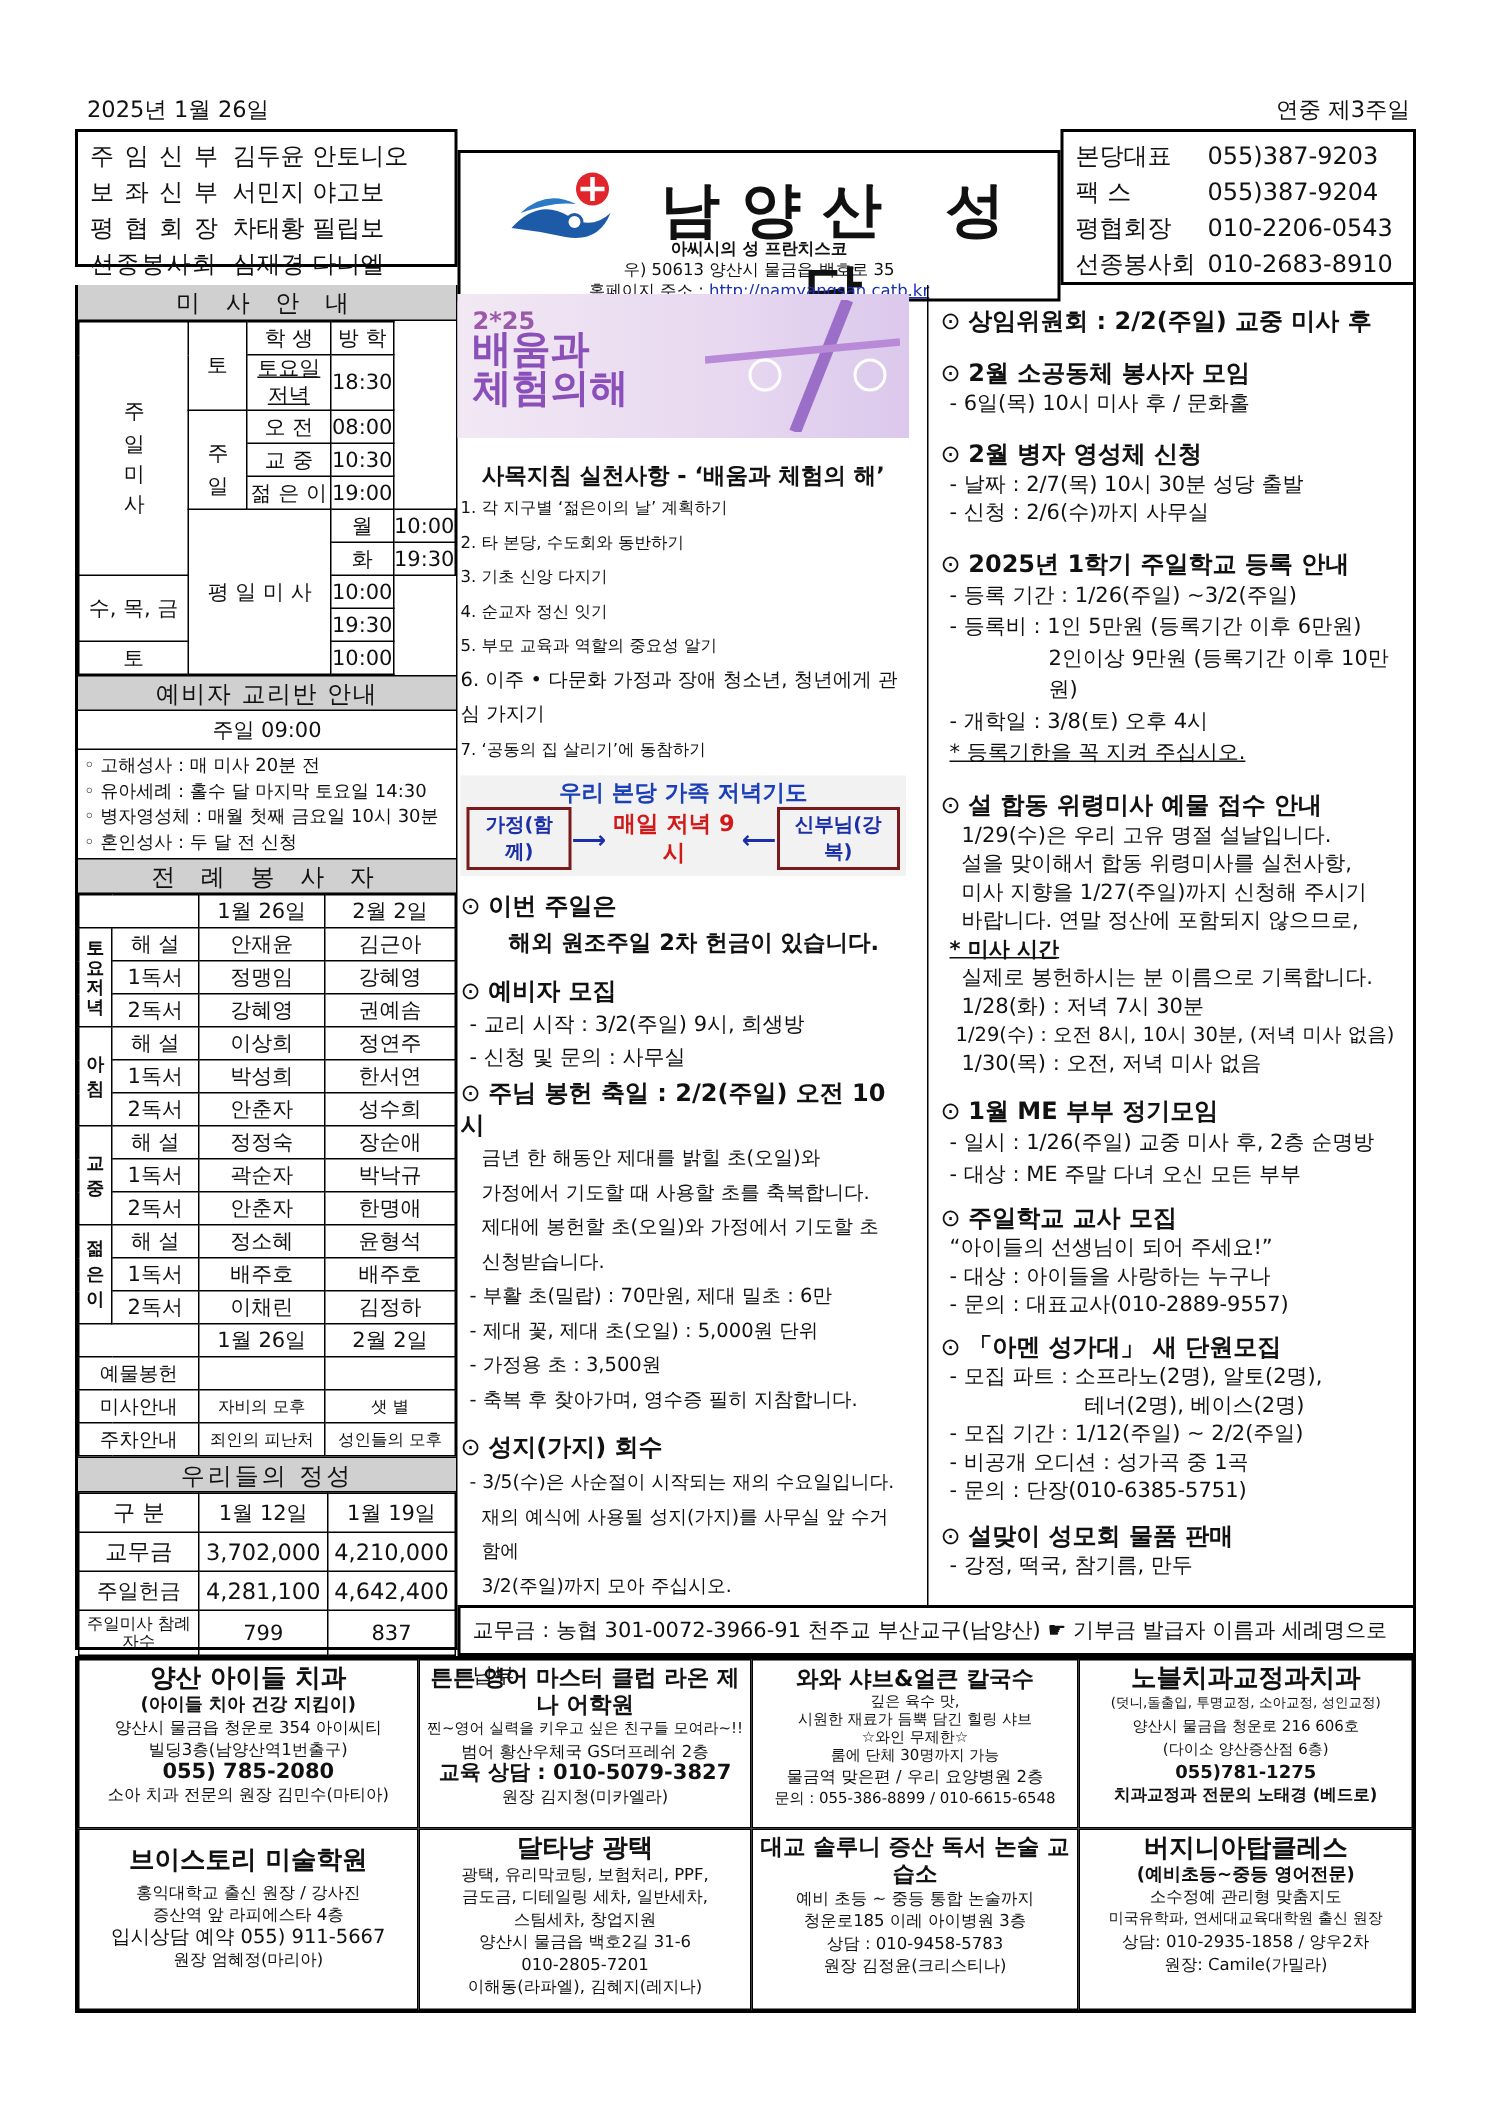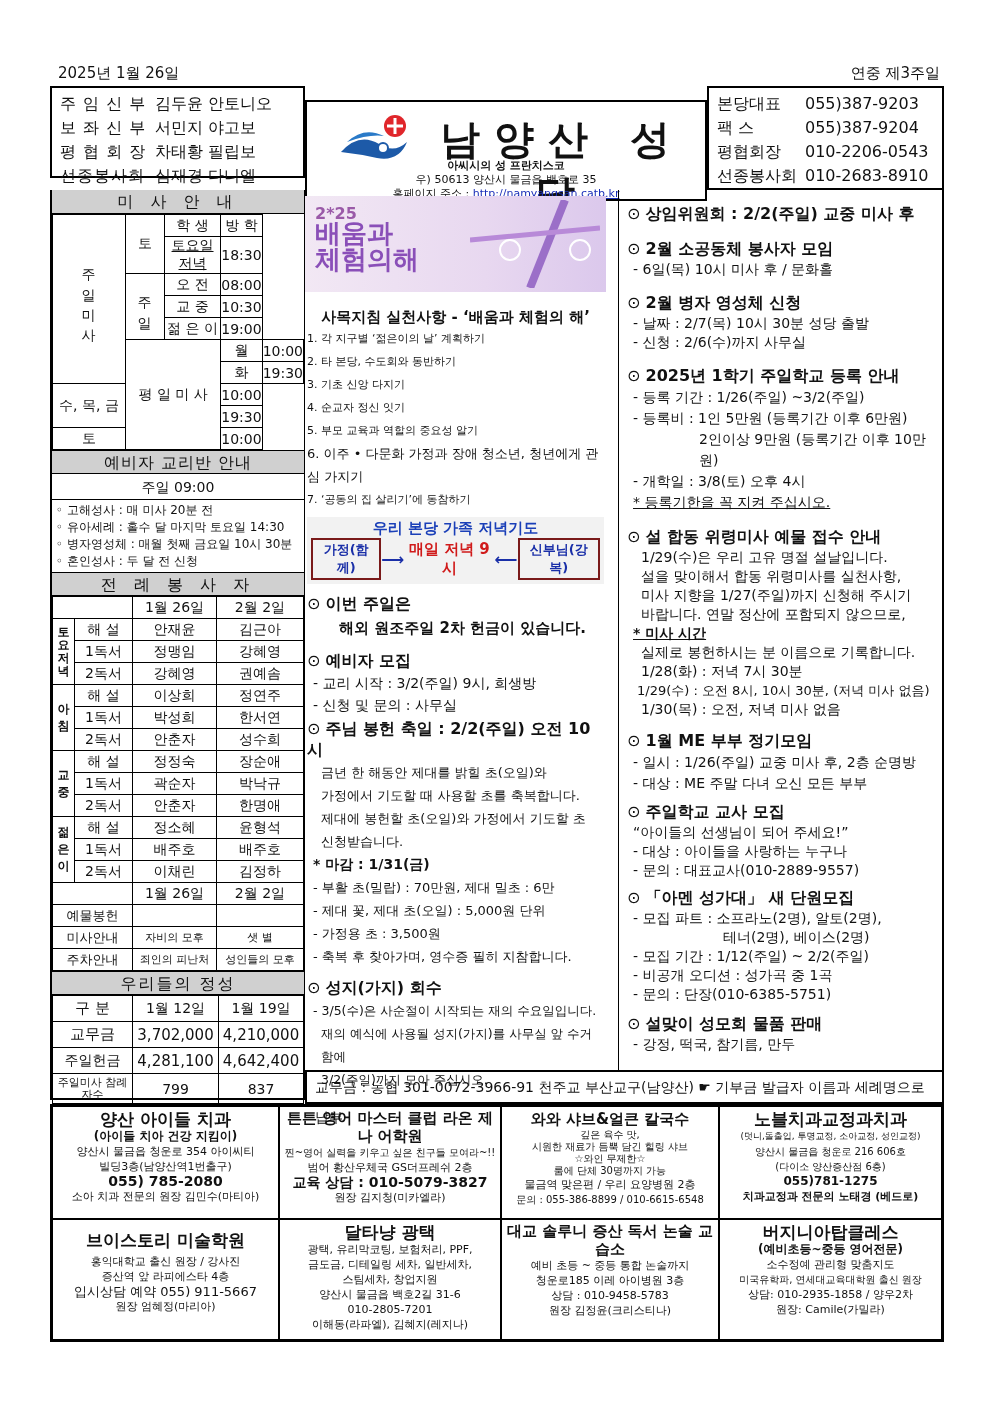--- a/index.html
+++ b/index.html
@@ -325,21 +325,20 @@
     <div class="ev-title"><span class="bullet">⊙ </span><span>예비자 모집</span></div>
     <div class="ev-line" style="line-height:22px">- 교리 시작 : 3/2(주일) 9시, 희생방</div>
     <div class="ev-line" style="line-height:22px">- 신청 및 문의 : 사무실</div>
   </div>
   <div>
     <div class="ev-title" style="margin-top:3px"><span class="bullet">⊙ </span><span>주님 봉헌 축일 : 2/2(주일) 오전 10시</span></div>
     <div class="ev-line indent" style="line-height:23px;font-size:13px">금년 한 해동안 제대를 밝힐 초(오일)와</div>
     <div class="ev-line indent" style="line-height:23px;font-size:13px">가정에서 기도할 때 사용할 초를 축복합니다.</div>
     <div class="ev-line indent" style="line-height:23px;font-size:13px">제대에 봉헌할 초(오일)와 가정에서 기도할 초</div>
     <div class="ev-line indent" style="line-height:23px;font-size:13px">신청받습니다.</div>
-    <div class="ev-line" style="line-height:23px;font-weight:bold">* 마감 : 1/31(금)</div>
     <div class="ev-line" style="line-height:23px;font-size:13px">- 부활 초(밀랍) : 70만원, 제대 밀초 : 6만</div>
     <div class="ev-line" style="line-height:23px;font-size:13px">- 제대 꽃, 제대 초(오일) : 5,000원 단위</div>
     <div class="ev-line" style="line-height:23px;font-size:13px">- 가정용 초 : 3,500원</div>
     <div class="ev-line" style="line-height:23px;font-size:13px">- 축복 후 찾아가며, 영수증 필히 지참합니다.</div>
   </div>
   <div>
     <div class="ev-title"><span class="bullet">⊙ </span><span>성지(가지) 회수</span></div>
     <div class="ev-line" style="line-height:23px;font-size:12.5px">- 3/5(수)은 사순절이 시작되는 재의 수요일입니다.</div>
     <div class="ev-line indent" style="line-height:23px;font-size:12.5px">재의 예식에 사용될 성지(가지)를 사무실 앞 수거함에</div>
     <div class="ev-line indent" style="line-height:23px;font-size:12.5px">3/2(주일)까지 모아 주십시오.</div>

